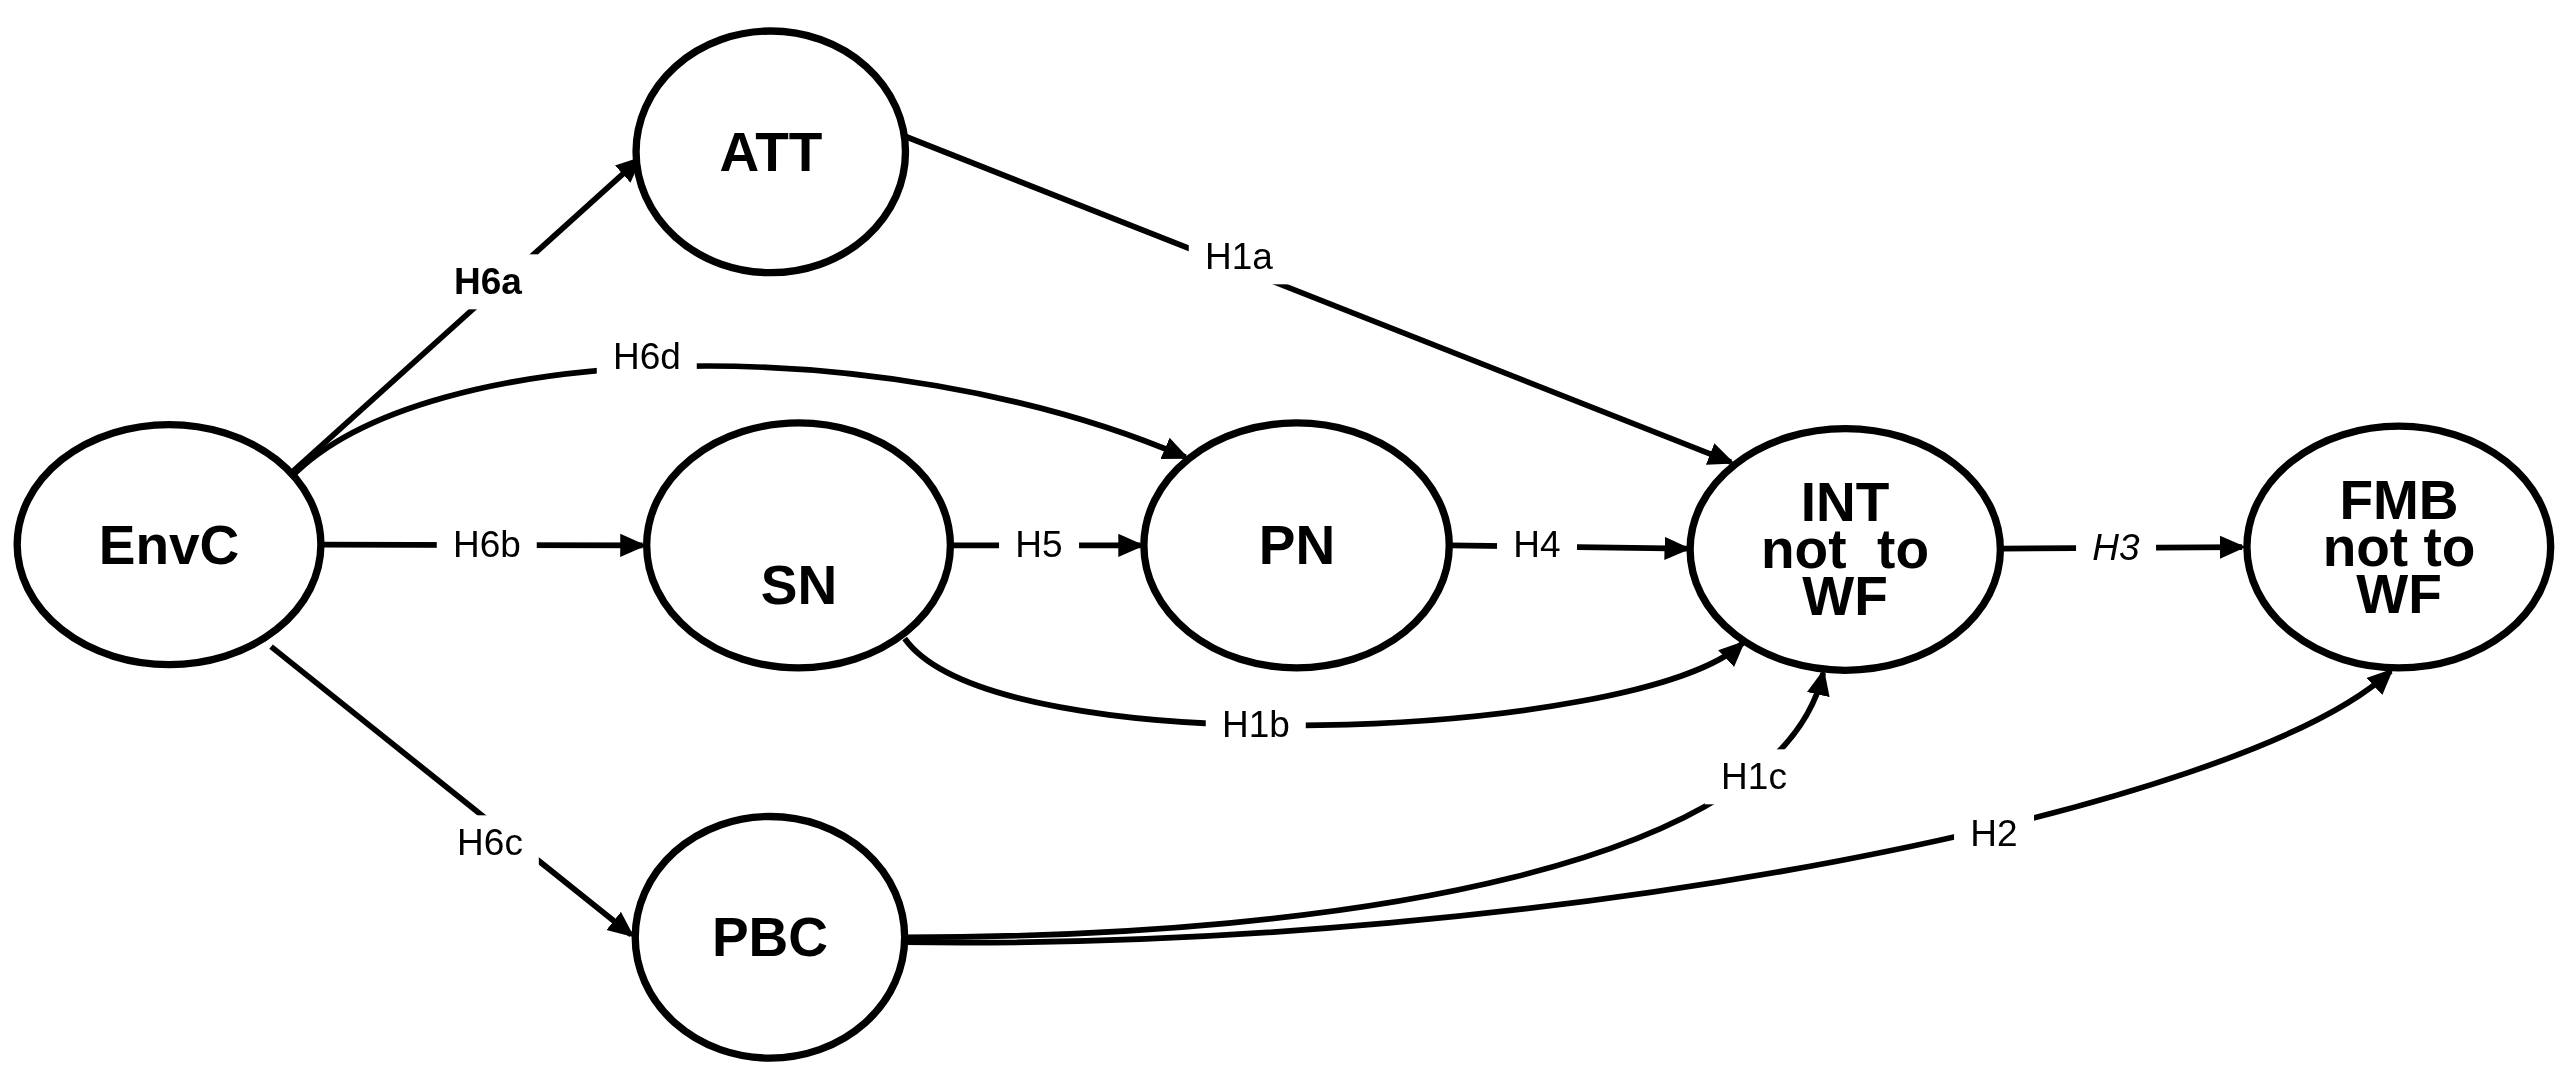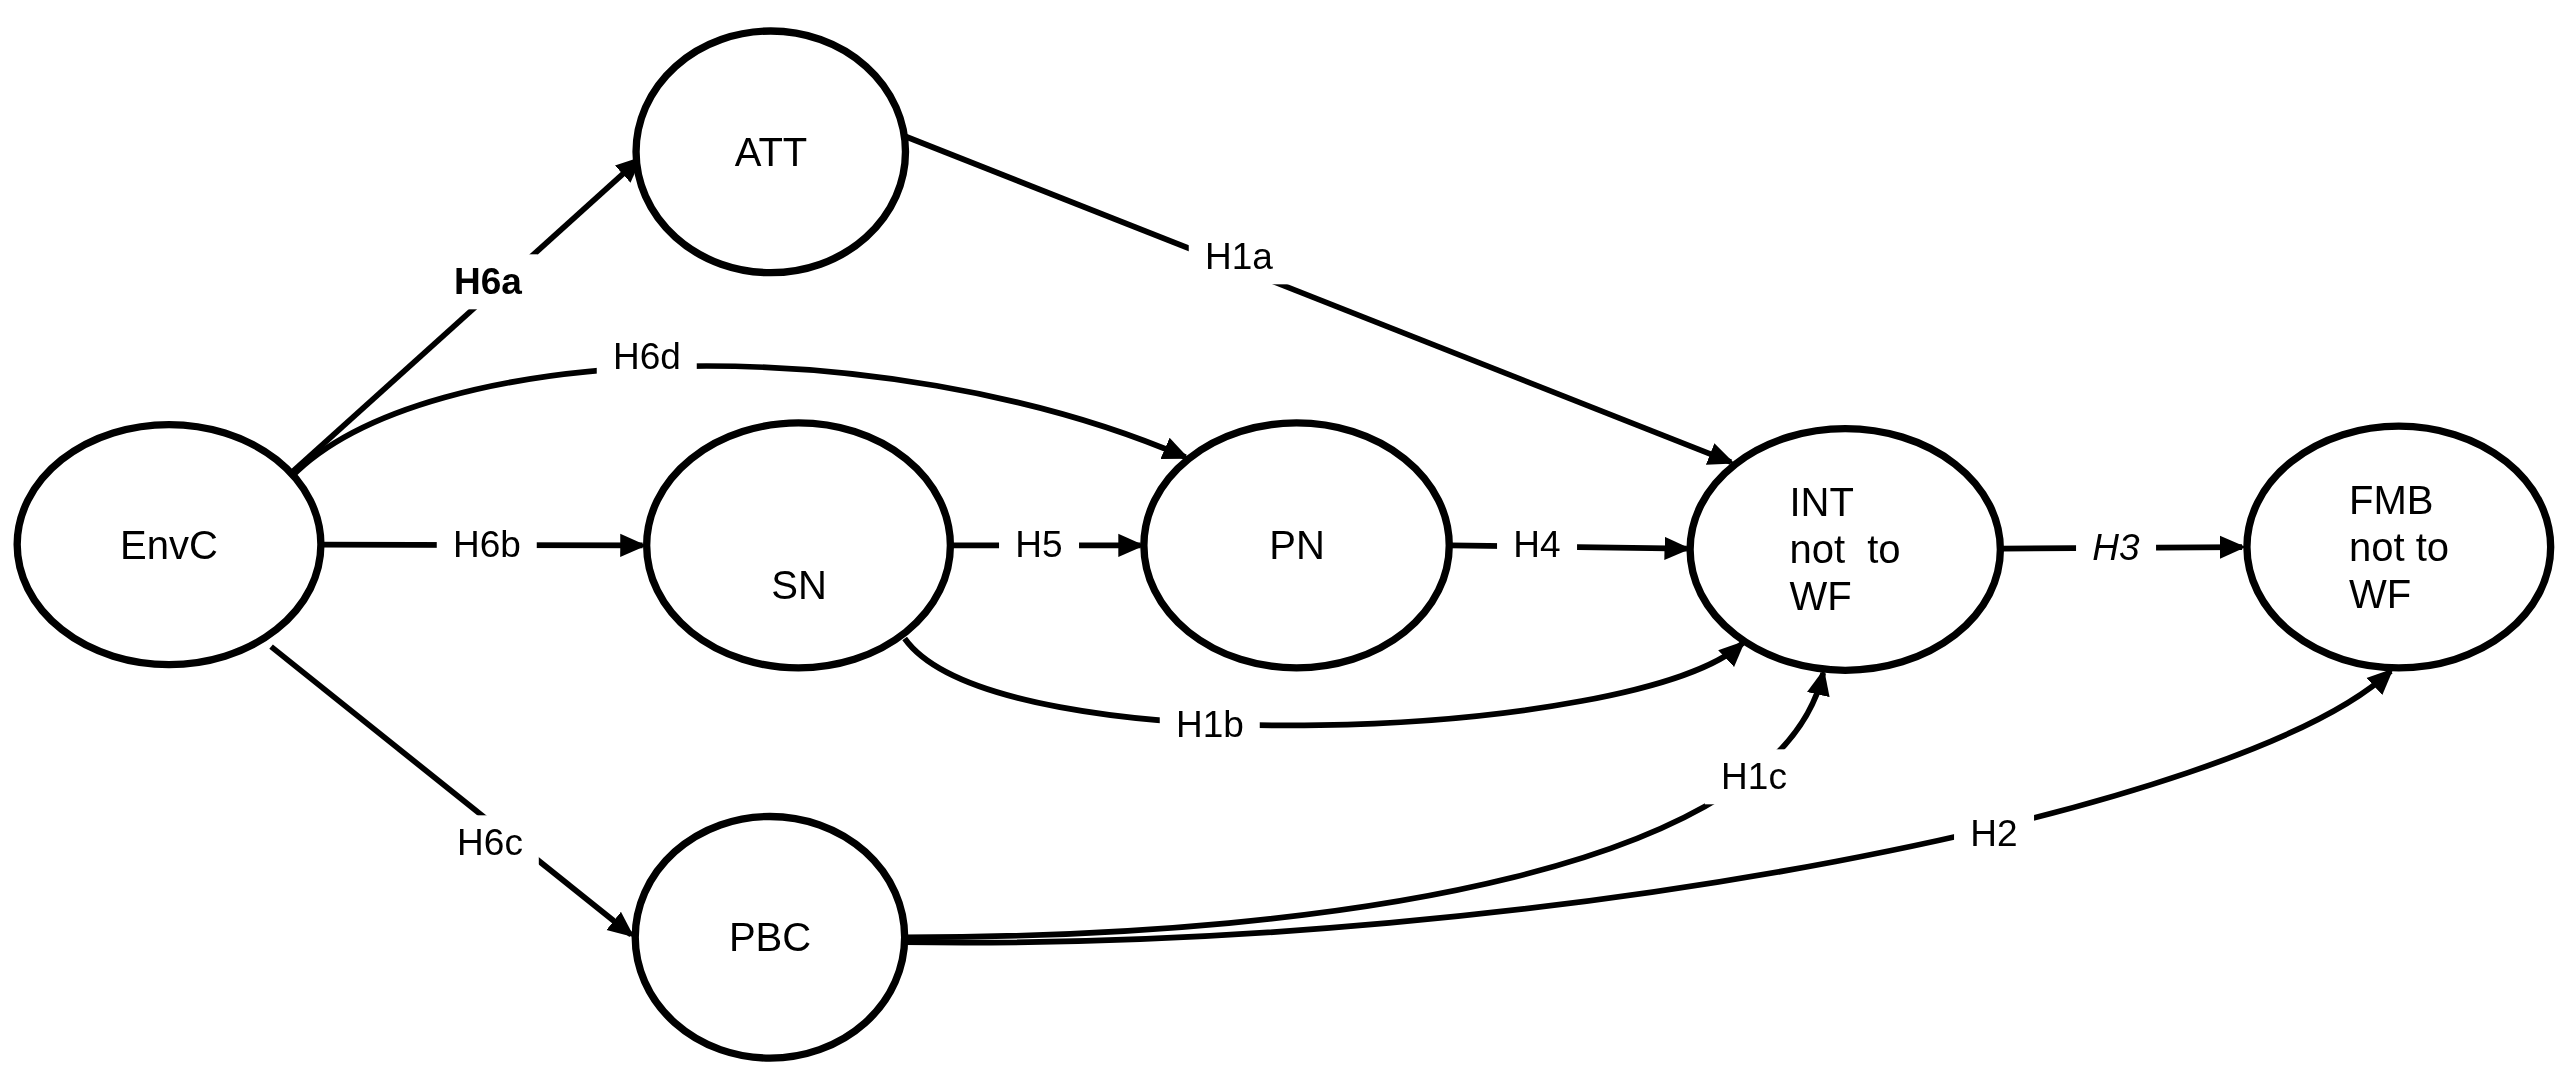--- a/index.html
+++ b/index.html
@@ -33,24 +33,25 @@
   .label-layer {
     position: absolute;
     left: 0;
     top: 0;
     width: 100%;
     height: 100%;
   }
   .node-label {
     position: absolute;
     transform: translate(-50%, -50%);
-    font-weight: normal;
-    font-size: 40px;
+    font-weight: bold;
+    font-size: 55px;
     line-height: 47px;
     color: #000000;
+    text-align: center;
     white-space: pre;
     letter-spacing: 0px;
   }
   .edge-label {
     position: absolute;
     transform: translate(-50%, -50%);
     font-weight: normal;
     font-size: 37px;
     line-height: 39px;
     color: #000000;
@@ -105,18 +106,18 @@
 not to
 WF</div>
       <div class="edge-label" style="left: 488px; top: 282px; font-weight: bold;">H6a</div>
       <div class="edge-label" style="left: 487px; top: 545px;">H6b</div>
       <div class="edge-label" style="left: 490px; top: 802px; margin-top: 41px;">H6c</div>
       <div class="edge-label" style="left: 647px; top: 357px;">H6d</div>
       <div class="edge-label" style="left: 1039px; top: 545px;">H5</div>
       <div class="edge-label" style="left: 1537px; top: 545px;">H4</div>
       <div class="edge-label" style="left: 2116px; top: 548px; font-style: italic;">H3</div>
       <div class="edge-label" style="left: 1239px; top: 257px;">H1a</div>
-      <div class="edge-label" style="left: 1210px; top: 725px;">H1b</div>
+      <div class="edge-label" style="left: 1256px; top: 725px;">H1b</div>
       <div class="edge-label" style="left: 1754px; top: 777px;">H1c</div>
       <div class="edge-label" style="left: 1994px; top: 834px;">H2</div>
     </div>
 </div>
 
 
 </body></html>

